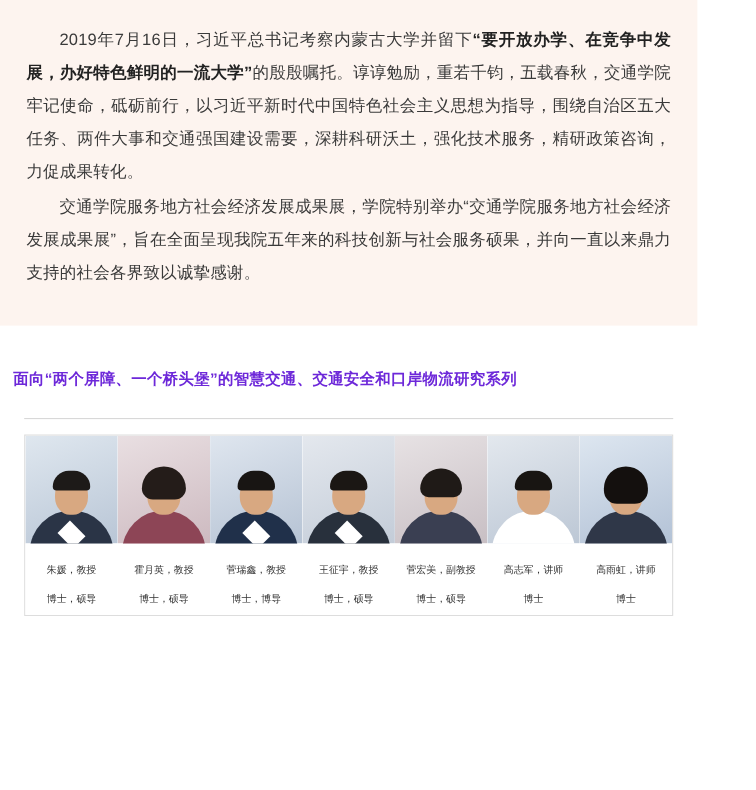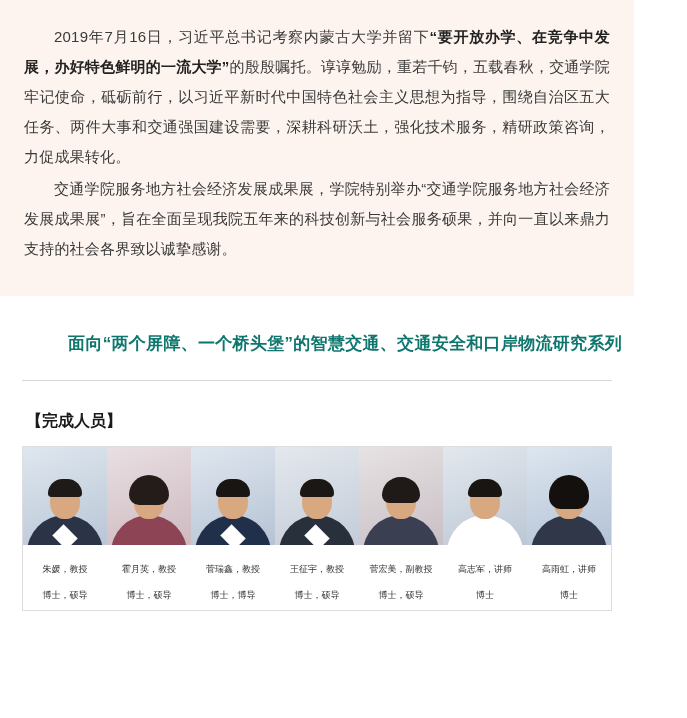--- a/index.html
+++ b/index.html
@@ -43,24 +43,24 @@
     color: #222222;
   }
   .bold-dark {
     font-weight: bold;
     color: #2b2b2b;
   }
 
   
   .series-title {
     margin: 34px 0 0 0;
-    text-align: right;
-    font-size: 17px;
-    font-weight: bold;
-    color: #0f766e;
+    text-align: left;
+    font-size: 14px;
+    font-weight: bold;
+    color: #6d28d9;
     letter-spacing: 0.3px;
     padding: 0 12px;
     line-height: 28px;
   }
 
   .divider {
     margin: 22px 22px 0 22px;
     border-top: 1px solid #d8d8d8;
   }
 
@@ -181,21 +181,20 @@
 
     <p><span>交通学院服务地方社会经济发展成果展，学院特别举办</span><span>“交通学院服务地方社会经济发展成果展”</span><span>，旨在全面呈现我院五年来的科技创新与社会服务硕果，并向一直以来鼎力支持的社会各界致以诚挚感谢。</span></p>
 
   </div>
 
   <div class="series-title">面向“两个屏障、一个桥头堡”的智慧交通、交通安全和口岸物流研究系列</div>
 
   <div class="divider"></div>
 
 
-  <div class="members-label">【完成人员】</div>
 
   <div class="photo-strip">
 
     <div class="person">
       <div class="portrait">
         <div class="bg" style="background:linear-gradient(160deg,#dfe7ef,#b9c6d6)"></div>
         <div class="shoulders" style="background:#2a3446"></div>
         <div class="collar"></div>
         <div class="head"></div>
         <div class="hair" style="background:#1d1a18"></div>

